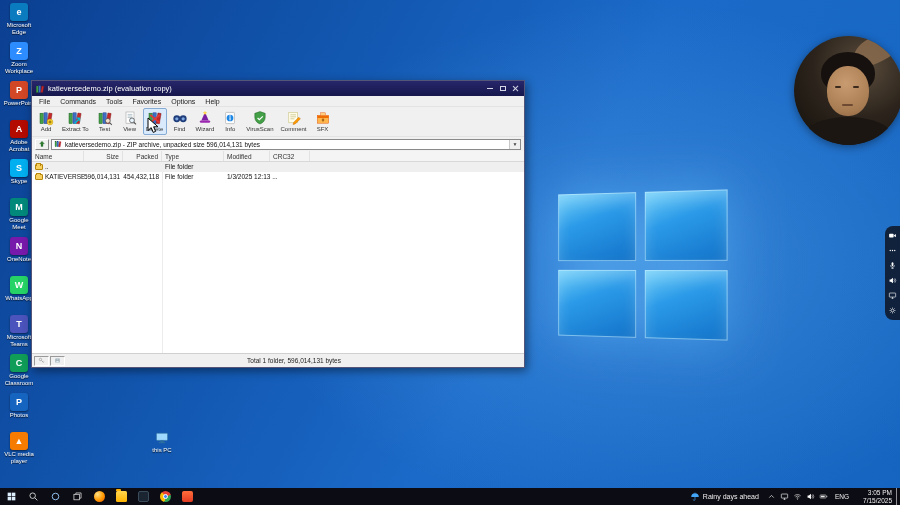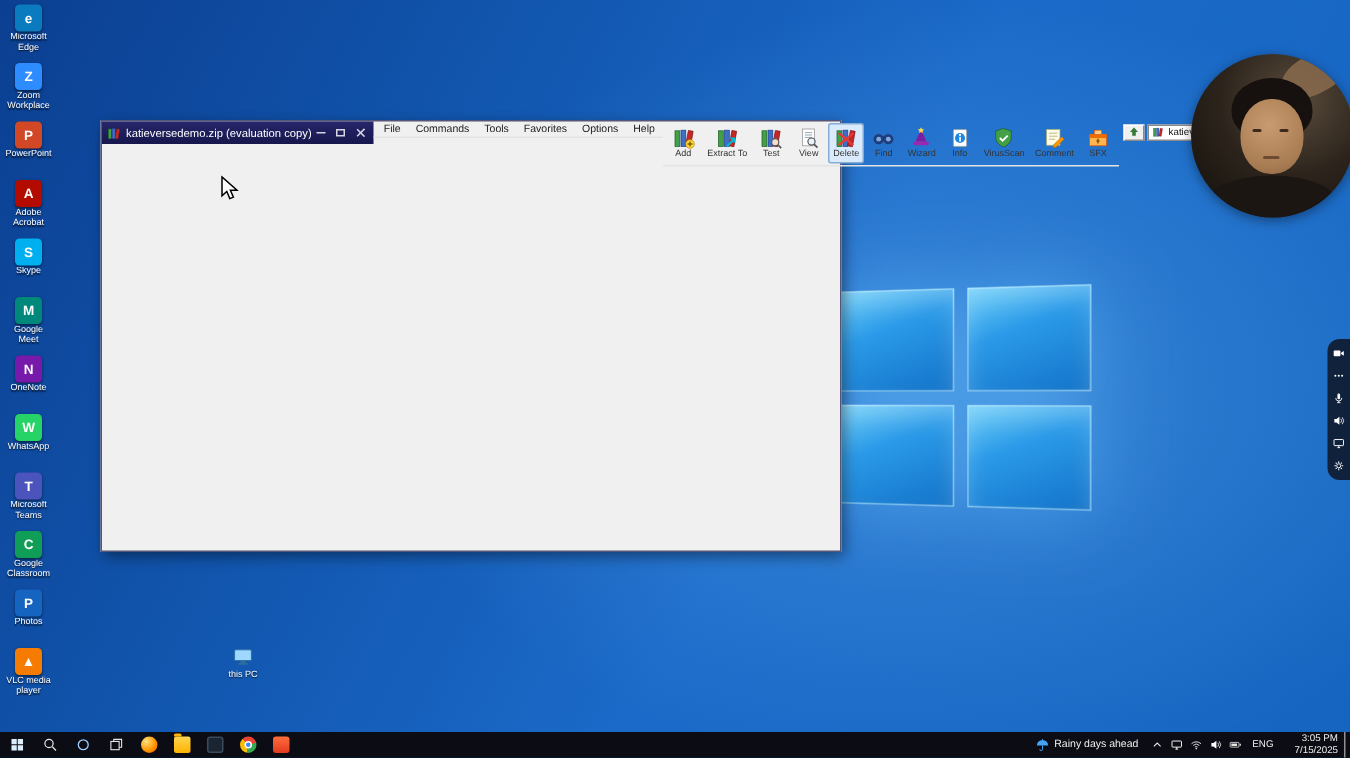--- a/index.html
+++ b/index.html
@@ -21,21 +21,21 @@
   .dicon{height:36px;display:flex;flex-direction:column;align-items:center;cursor:default;}
   .dicon-img{width:18px;height:18px;border-radius:3px;display:flex;align-items:center;justify-content:center;
     box-shadow:0 1px 2px rgba(0,0,0,.5);flex:0 0 auto;}
   .dicon-glyph{color:#fff;font-size:9px;font-weight:bold;line-height:1;}
   .dicon-label{margin-top:1px;font-size:6px;line-height:6.5px;color:#fff;text-align:center;
     text-shadow:0 1px 1px rgba(0,0,0,.85);max-height:13px;overflow:hidden;width:34px;}
   .thispc{position:absolute;left:144px;top:430px;width:36px;display:flex;flex-direction:column;align-items:center;}
   .thispc svg{width:20px;height:16px;}
   
   .winrar{position:absolute;left:31px;top:80px;width:494px;height:288px;background:#f0f0f0;
-    border:1px solid #55557a;box-shadow:2px 3px 9px rgba(0,0,0,.45);display:flex;flex-direction:row;margin-left:36px;}
+    border:1px solid #55557a;box-shadow:2px 3px 9px rgba(0,0,0,.45);display:flex;flex-direction:column;}
   .titlebar{height:15px;background:linear-gradient(#26266b,#17174d);display:flex;align-items:center;
     padding:0 2px 0 3px;flex:0 0 auto;}
   .titlebar .app-ico{width:10px;height:10px;margin-right:3px;}
   .title-text{color:#fff;font-size:7.5px;flex:1;white-space:nowrap;overflow:hidden;}
   .wbtn{width:13px;height:11px;display:flex;align-items:center;justify-content:center;cursor:default;}
   .g-min{width:6px;height:1.5px;background:#d6d6e6;}
   .g-max{width:6px;height:5px;border:1px solid #d6d6e6;}
   .g-close{position:relative;width:7px;height:7px;}
   .g-close::before,.g-close::after{content:"";position:absolute;left:3px;top:0;width:1.3px;height:7px;background:#d6d6e6;}
   .g-close::before{transform:rotate(45deg);} .g-close::after{transform:rotate(-45deg);}

